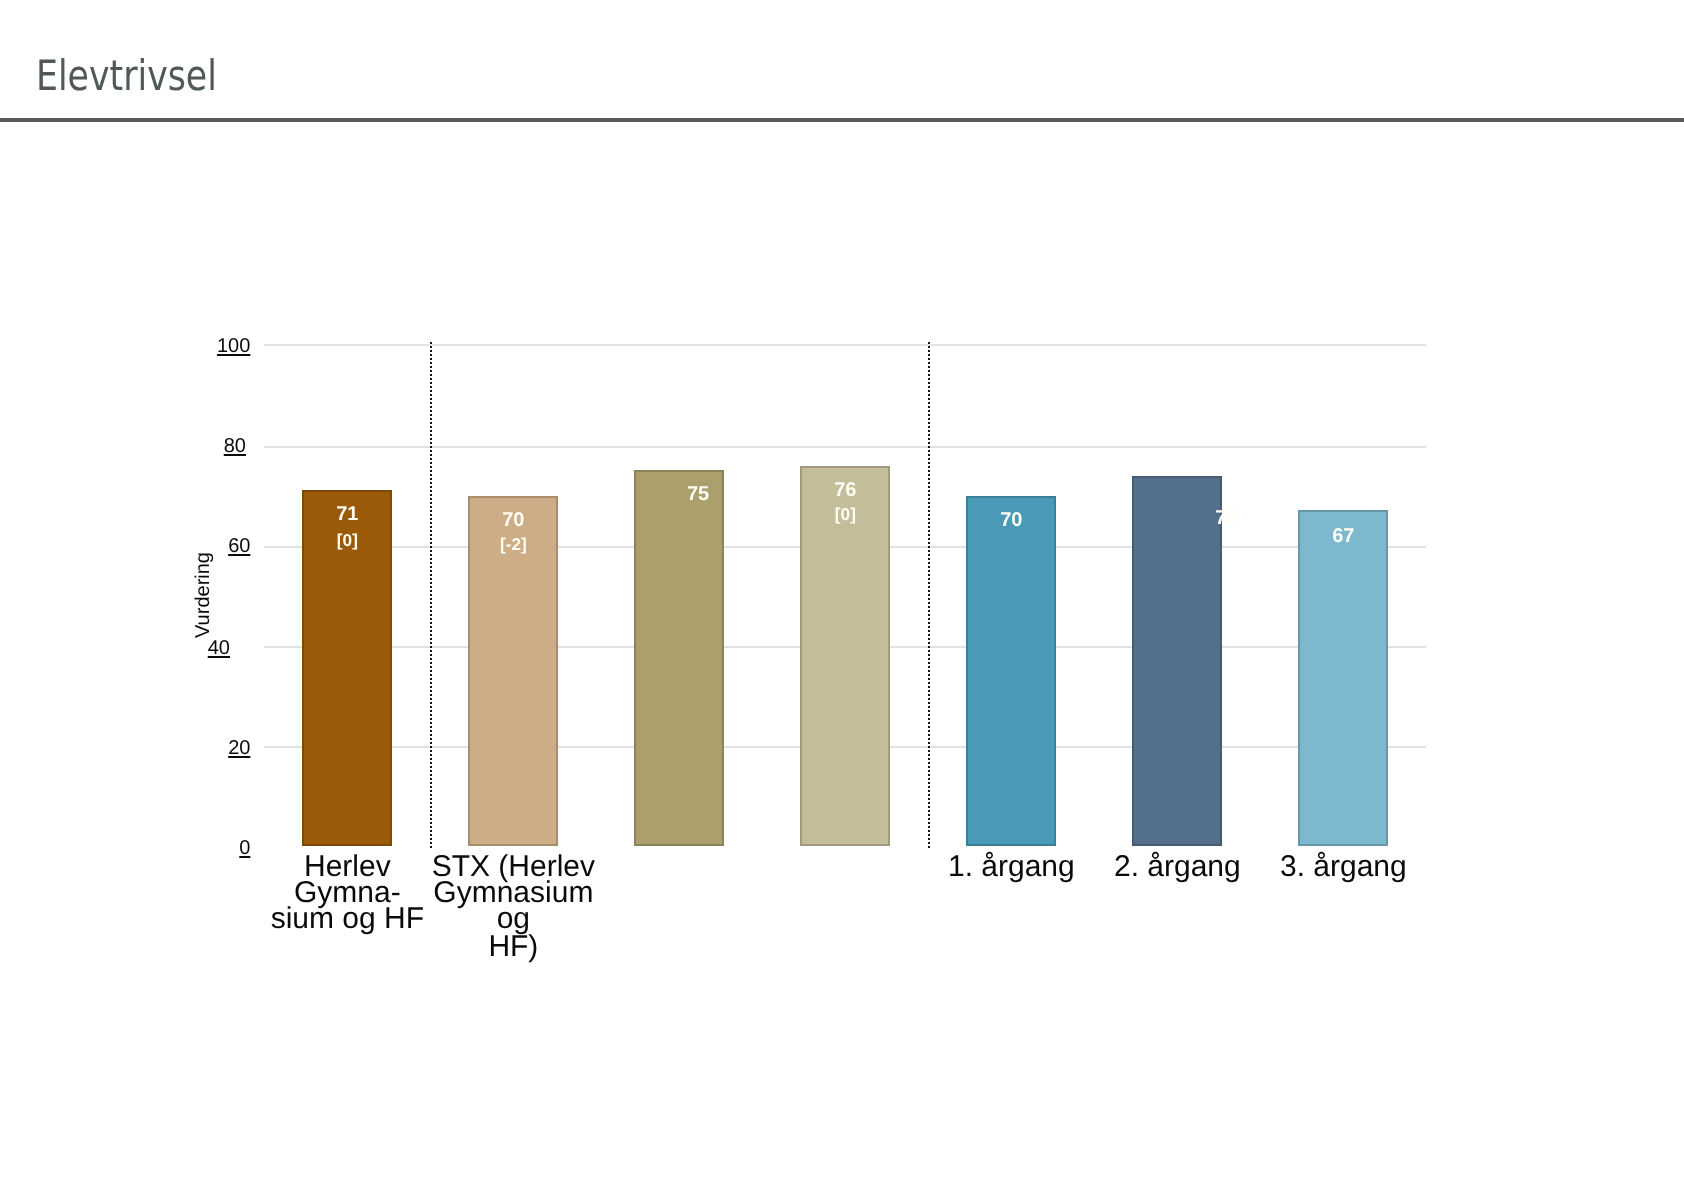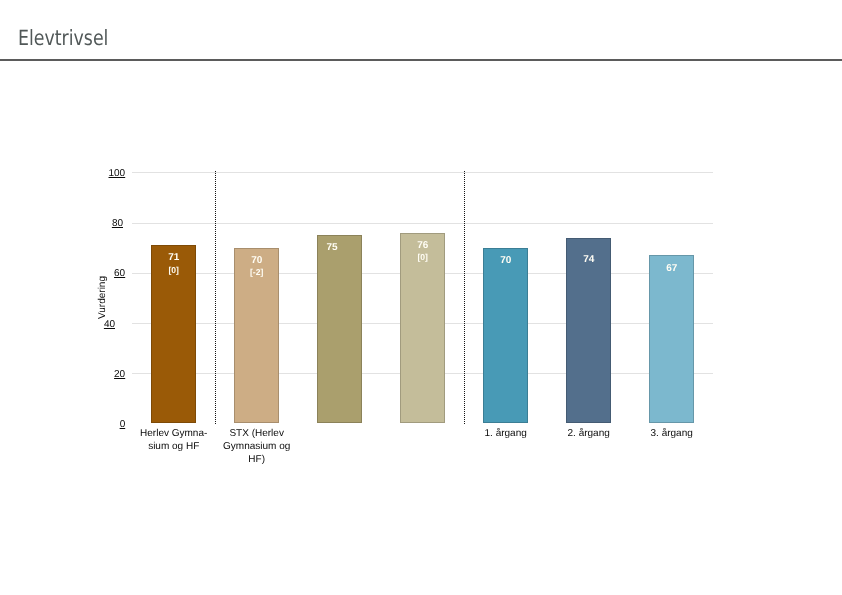--- a/index.html
+++ b/index.html
@@ -13,21 +13,21 @@
   .grid{position:absolute;left:0;width:581px;height:1px;background:#e2e2e2;}
   .ytick{position:absolute;width:40px;text-align:right;font-size:10px;color:#0a0a0a;line-height:10px;text-decoration:underline;}
   .bar{position:absolute;bottom:0;}
   .vsep{position:absolute;width:1.1px;top:-1.4px;height:252.5px;
         background-image:repeating-linear-gradient(to bottom,#151515 0 1px,rgba(255,255,255,0) 1px 2px);
         }
   .vlabel{position:absolute;font-size:10px;color:#0a0a0a;transform-origin:center center;
           transform:rotate(-90deg);white-space:nowrap;text-align:center;}
   .blabel{position:absolute;text-align:center;color:#fffdf4;font-size:10px;font-weight:bold;line-height:10.5px;}
   .blabel .sub{font-size:8.6px;font-weight:bold;display:block;line-height:10px;margin-top:0.7px;}
-  .xlabel{position:absolute;text-align:center;font-size:10px;color:#0a0a0a;line-height:13.2px;}
+  .xlabel{position:absolute;text-align:center;font-size:15px;color:#0a0a0a;line-height:13.2px;}
 </style>
 </head>
 <body>
 
 <div id="slide">
   <div id="title">Elevtrivsel</div>
   <div id="titlerule"></div>
   <div id="chart">
     <div id="axis-title" class="vlabel" style="left: 71.8px; top: 292px; width: 60px;">Vurdering</div>
     <div id="plot">
@@ -56,27 +56,27 @@
       <div class="xlabel" style="left: 132.2px; top: 427px; width: 83px;">
         <div>Herlev Gymna-</div>
         <div>sium og HF</div>
       </div>
       <div class="blabel" style="left: 226.7px; top: 256px; width: 60px;"><span>70</span><span class="sub">[-2]</span></div>
       <div class="xlabel" style="left: 215.2px; top: 427px; width: 83px;">
         <div>STX (Herlev</div>
         <div>Gymnasium og</div>
         <div>HF)</div>
       </div>
-      <div class="blabel" style="left: 302px; top: 243.45px; width: 60px;"><span>75</span></div>
+      <div class="blabel" style="left: 319px; top: 243.45px; width: 60px;"><span>75</span></div>
       <div class="blabel" style="left: 392.7px; top: 240.94px; width: 60px;"><span>76</span><span class="sub">[0]</span></div>
       <div class="blabel" style="left: 475.7px; top: 256px; width: 60px;"><span>70</span></div>
       <div class="xlabel" style="left: 464.2px; top: 427px; width: 83px;">
         <div>1. årgang</div>
       </div>
-      <div class="blabel" style="left: 558.7px; top: 255px; width: 60px;"><span>74</span></div>
+      <div class="blabel" style="left: 558.7px; top: 255px; width: 60px; text-align: right;"><span>74</span></div>
       <div class="xlabel" style="left: 547.2px; top: 427px; width: 83px;">
         <div>2. årgang</div>
       </div>
       <div class="blabel" style="left: 641.7px; top: 263.53px; width: 60px;"><span>67</span></div>
       <div class="xlabel" style="left: 630.2px; top: 427px; width: 83px;">
         <div>3. årgang</div>
       </div>
     </div>
 </div>
 

